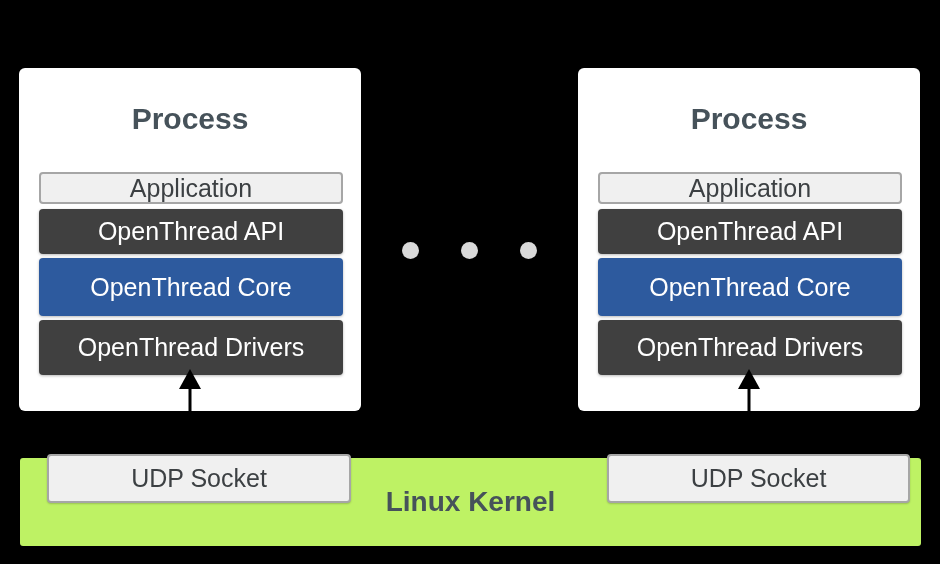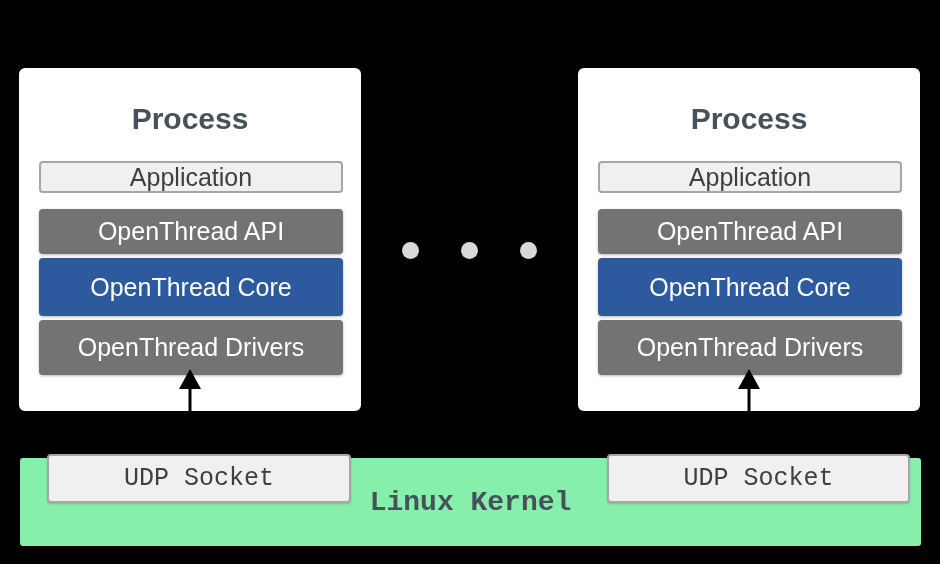--- a/index.html
+++ b/index.html
@@ -52,31 +52,31 @@
     justify-content: center;
     font-size: 25px;
     border-radius: 4px;
   }
   .layer.gray {
     background: #f0f0f0;
     border: 2px solid #a6a6a6;
     color: #3c4043;
   }
   .layer.cyan {
-    background: #737373;
+    background: #404040;
     color: #ffffff;
     box-shadow: 0 1px 3px rgba(0,0,0,0.28);
   }
   .layer.blue {
     background: #2d5a9e;
     color: #ffffff;
     box-shadow: 0 1px 3px rgba(0,0,0,0.28);
     text-align: center;
   }
-  .layer.application { top: 93px;  height: 32px; }
+  .layer.application { top: 104px;  height: 32px; }
   .layer.api         { top: 141px; height: 45px; }
   .layer.core        { top: 190px; height: 58px; }
   .layer.drivers     { top: 252px; height: 55px; }
 
   .up-arrow {
     position: absolute;
     left: 50%;
     margin-left: -12px;
     top: 301px;
     width: 24px;
@@ -98,23 +98,22 @@
     background: #d9d9d9;
   }
 
   
   .kernel-bar {
     position: absolute;
     left: 20px;
     top: 458px;
     width: 901px;
     height: 88px;
-    background: #86efac;
+    background: #bef264;
     border-radius: 3px;
-    font-family: Liberation Mono, monospace;
   }
   .kernel-label {
     position: absolute;
     left: 0;
     top: 0;
     width: 100%;
     height: 100%;
     display: flex;
     align-items: center;
     justify-content: center;

